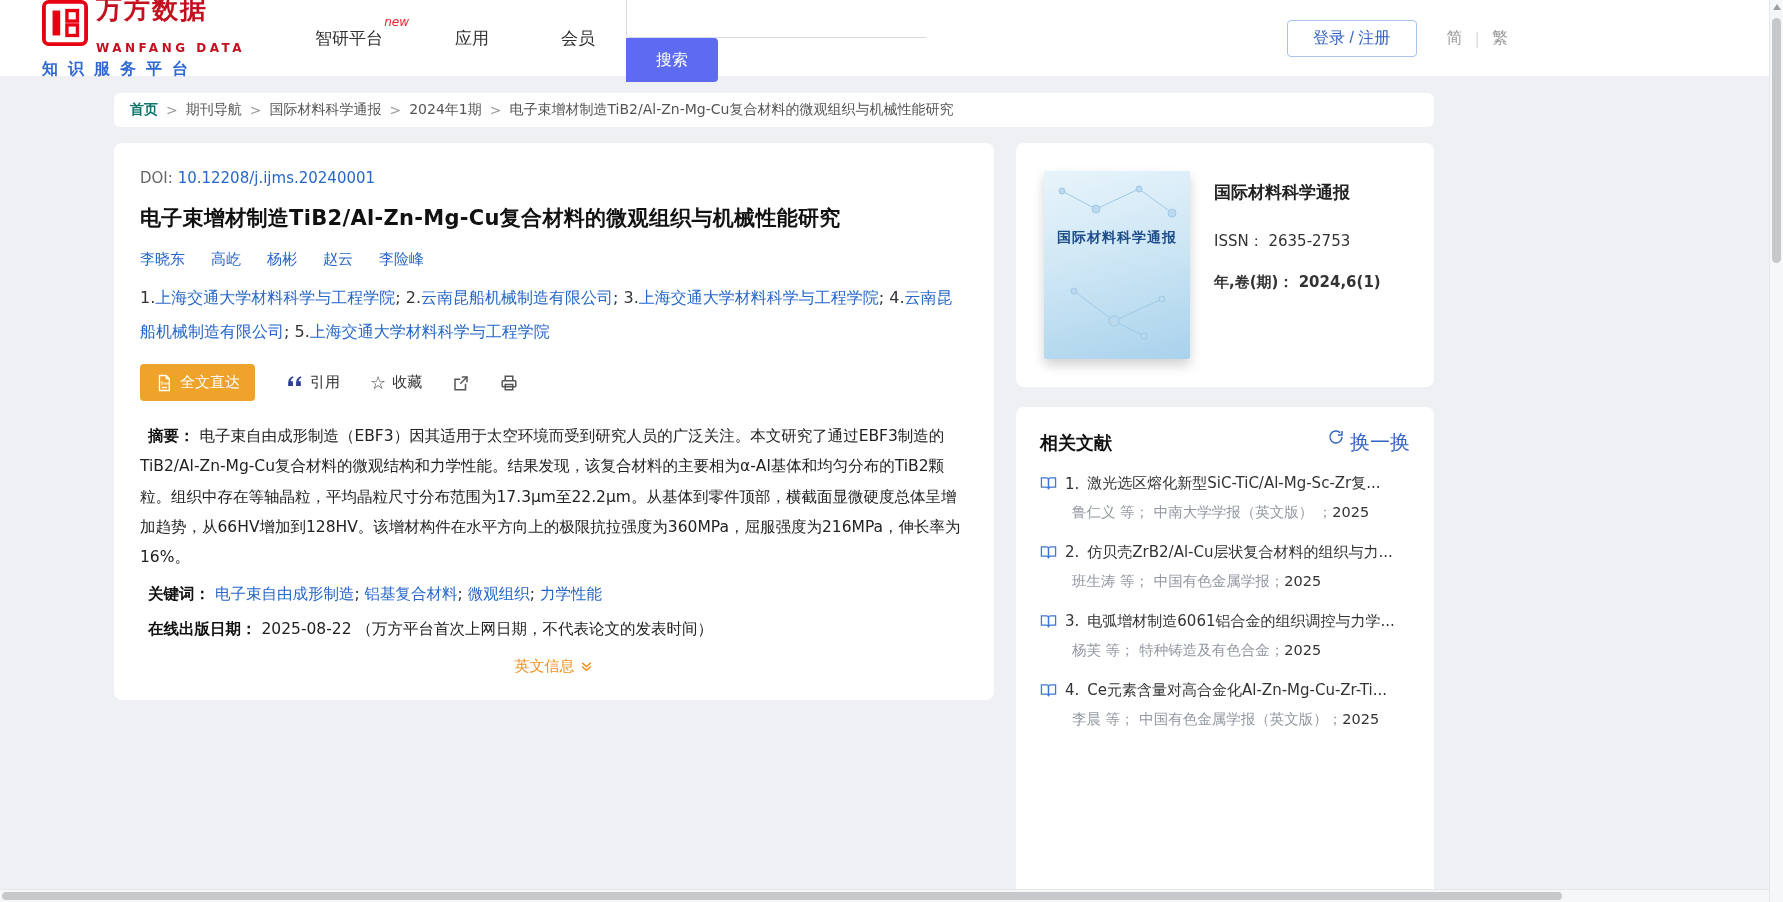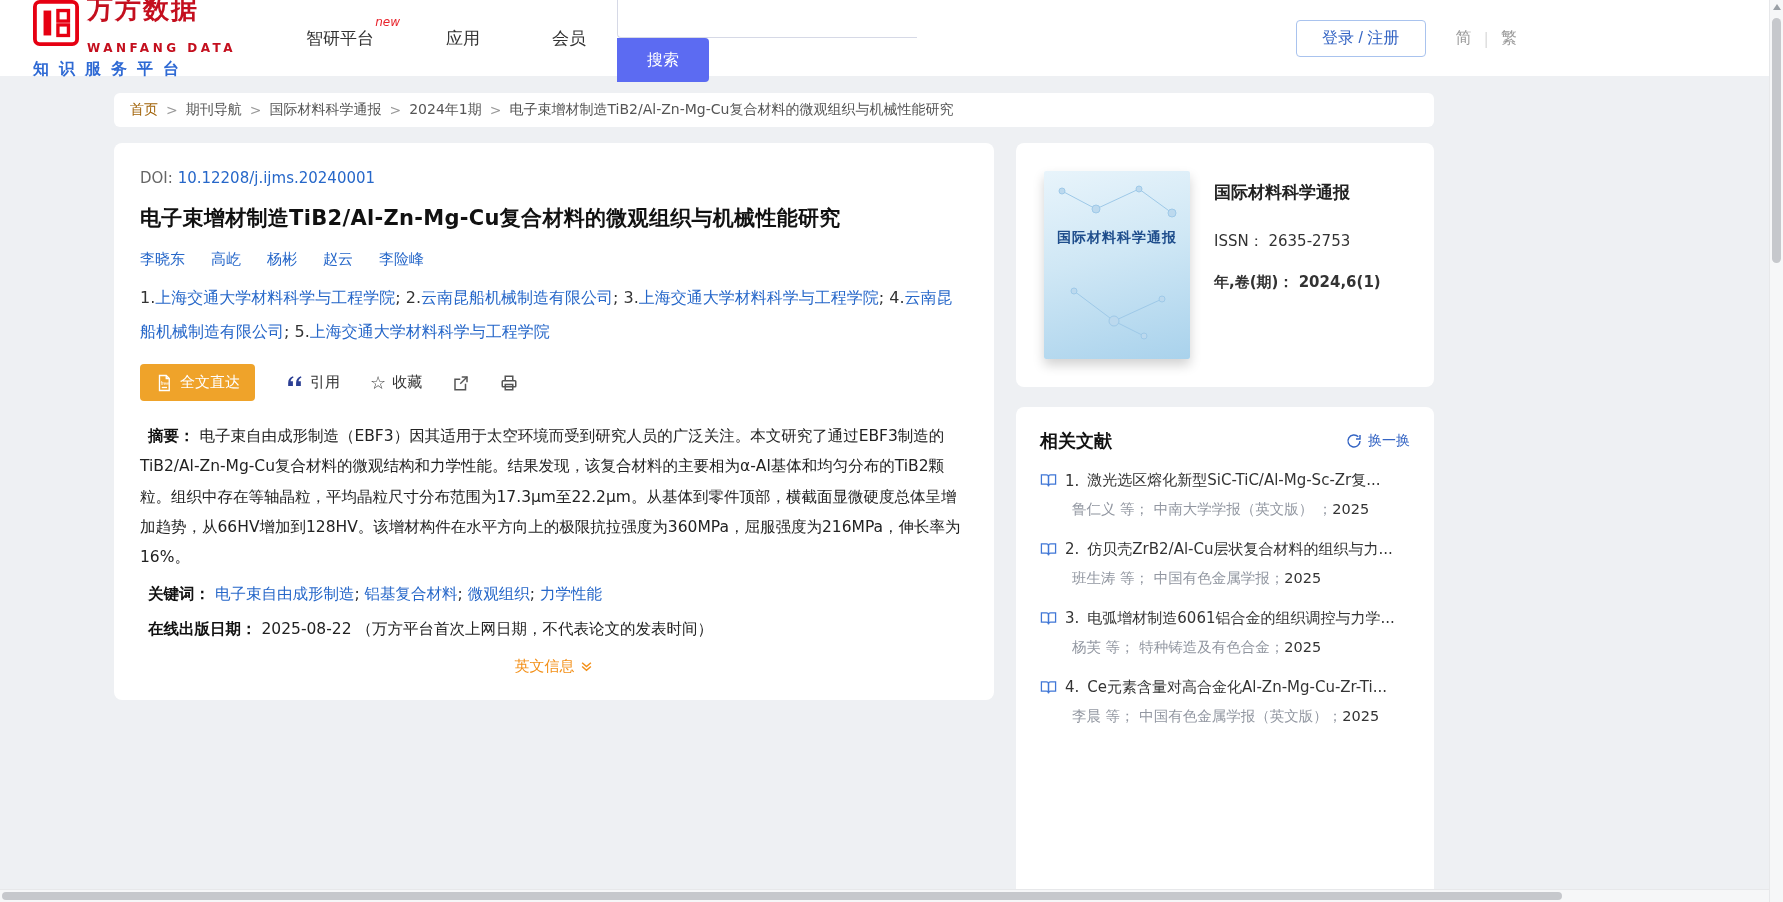--- a/index.html
+++ b/index.html
@@ -5,21 +5,21 @@
   * { margin:0; padding:0; box-sizing:border-box; }
   html,body { width:1783px; height:902px; overflow:hidden; }
   body {
     font-family:"DejaVu Sans","Liberation Sans",sans-serif;
     background:#eef0f3; position:relative; color:#333;
   }
   a { text-decoration:none; cursor:pointer; }
 
   
   .topbar { height:76px; background:#fff; position:relative; z-index:2; }
-  .topbar-inner { width:1550px; height:100%; display:flex; align-items:center; padding:0 33px; }
+  .topbar-inner { width:1550px; height:100%; display:flex; align-items:center; padding:0 42px; }
   .logo { display:flex; align-items:flex-start; flex-direction:column; margin-right:60px; }
   .logo-top { display:flex; align-items:center; gap:8px; }
   .logo-txt { display:flex; flex-direction:column; line-height:1; }
   .brand-cn { font-size:26px; font-weight:bold; color:#c40f1e; letter-spacing:2px; }
   .brand-en { font-size:12px; color:#c40f1e; letter-spacing:3.5px; margin-top:20px; font-weight:bold; }
   .brand-slogan { font-size:16px; font-weight:bold; color:#2f6ad4; letter-spacing:10px; margin-top:5px; }
   .nav { display:flex; align-items:center; gap:72px; margin-left:10px; }
   .nav-item { font-size:17px; color:#333; position:relative; cursor:pointer; }
   .nav-badge { position:absolute; top:-12px; right:-26px; color:#e8242c; font-size:12px; font-style:italic; }
   .searchbox { display:flex; margin-left:31px;flex-direction:column; }
@@ -30,21 +30,21 @@
   .top-right { margin-left:auto; display:flex; align-items:center; gap:30px; }
   .login-btn { width:130px; height:37px; border:1px solid #a9c3ee; border-radius:4px; background:#fff;
     color:#3565c4; font-size:16px; cursor:pointer; }
   .langs { display:flex; align-items:center; gap:12px; font-size:16px; color:#9a9a9a; }
   .langs .divider { color:#dcdcdc; }
 
   
   .container { width:1320px; margin-left:114px; }
   .breadcrumb { margin-top:17px; background:#fff; border-radius:6px; height:34px;
     display:flex; align-items:center; padding:0 16px; font-size:14px; color:#555; gap:8px; white-space:nowrap; overflow:hidden; }
-  .breadcrumb .home { color:#a16207; font-weight:normal; }
+  .breadcrumb .home { color:#0f766e; font-weight:bold; }
   .breadcrumb .sep { color:#999; }
   .breadcrumb a { color:#555; }
 
   .columns { display:flex; gap:22px; margin-top:16px; align-items:flex-start; }
 
   
   .article-card { width:880px; background:#fff; border-radius:8px; padding:26px 26px 24px 26px; }
   .doi-row { font-size:15px; color:#666; }
   .doi-row a { color:#2667c9; }
   .art-title { font-size:21px; font-weight:bold; color:#111; margin-top:17px; letter-spacing:.3px; }
@@ -76,21 +76,21 @@
   .cover-title { position:absolute; top:58px; width:100%; text-align:center; font-size:14px;
     font-weight:bold; color:#1f4e8c; letter-spacing:1px; }
   .j-info { padding-top:10px; font-size:15px; color:#333; }
   .j-name { font-size:17px; font-weight:bold; color:#222; }
   .j-row { margin-top:28px; }
   .j-row + .j-row { margin-top:22px;font-weight:bold; }
 
   .related-card { margin-top:20px; background:#fff; border-radius:8px; padding:22px 24px; height:492px; overflow:hidden; }
   .related-head { display:flex; align-items:center; justify-content:space-between; }
   .related-title { font-size:18px; font-weight:bold; color:#111; }
-  .refresh-link { display:flex; align-items:center; gap:6px; color:#3565c4; font-size:14px; cursor:pointer; }
+  .refresh-link { display:flex; gap:6px; color:#3565c4; font-size:20px; cursor:pointer; }
   .rel-item { margin-top:18px; }
   .rel-line1 { display:flex; align-items:center; gap:8px; white-space:nowrap; overflow:hidden; }
   .rel-num { font-size:15px; color:#333; }
   .rel-title { font-size:15px; color:#333; overflow:hidden; text-overflow:ellipsis; }
   .rel-meta { margin-top:8px; padding-left:32px; font-size:14.5px; color:#9297a1; line-height:1.65; }
   .rel-meta .year { color:#333; }
   .book-ico { flex:0 0 auto; display:inline-flex; }
 
   
   .vscroll { position:absolute; top:0; right:0; width:14px; height:902px; background:#f6f7f8; border-left:1px solid #e7e8ea; z-index:5; }

